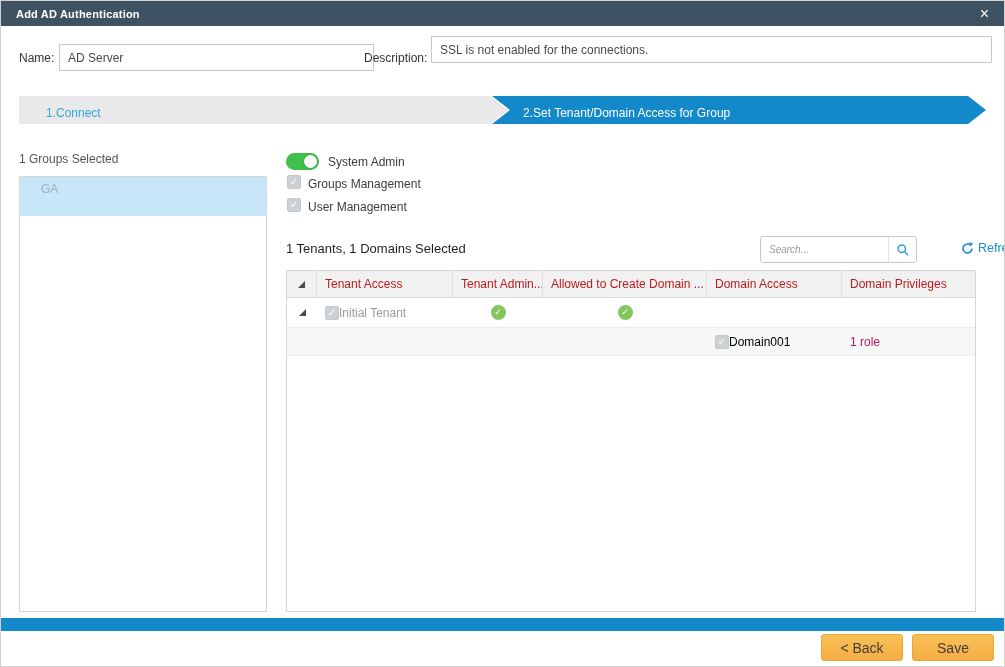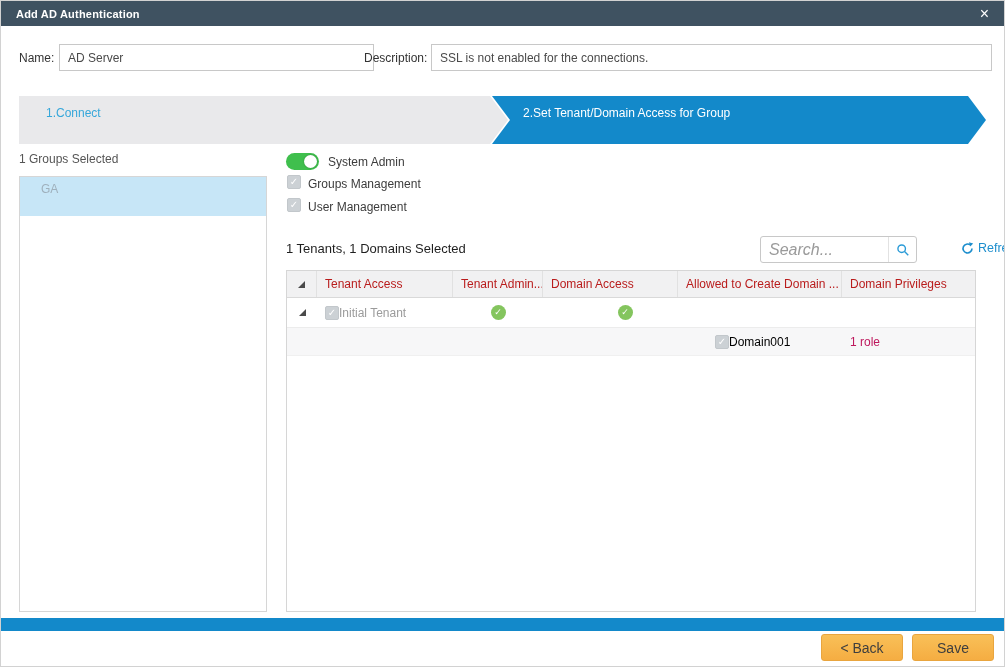--- a/index.html
+++ b/index.html
@@ -12,24 +12,24 @@
   .titlebar .title { font-size:11px; font-weight:bold; letter-spacing:.2px; }
   .titlebar .close { margin-left:auto; font-size:16px; line-height:1; cursor:pointer; font-weight:normal; }
 
   
   .lbl { position:absolute; font-size:12px; color:#333; white-space:nowrap; }
   .txt { position:absolute; border:1px solid #c8c8c8; font-size:12px; color:#4a4a4a; padding:0 8px; height:27px;
          outline:none; background:#fff; font-family:inherit; }
   .lbl-name { left:18px; top:50px; }
   .input-name { left:58px; top:43px; width:315px; }
   .lbl-desc { left:363px; top:50px; }
-  .input-desc { left:430px; top:43px; width:561px; }
-
-  
-  .step { position:absolute; top:95px; height:48px; line-height:34px; font-size:12px; white-space:nowrap; }
+  .input-desc { left:430px; top:35px; width:561px; }
+
+  
+  .step { position:absolute; top:95px; height:28px; line-height:34px; font-size:12px; white-space:nowrap; }
   .step-1 { left:18px; width:489px; background:#e9e9eb; color:#36a7da; padding-left:27px;
             clip-path:polygon(0 0, calc(100% - 18px) 0, 100% 50%, calc(100% - 18px) 100%, 0 100%); }
   .step-2 { left:491px; width:494px; background:#1389ca; color:#ffffff; padding-left:31px;
             clip-path:polygon(0 0, calc(100% - 18px) 0, 100% 50%, calc(100% - 18px) 100%, 0 100%, 18px 50%); }
 
   
   .groups-label { position:absolute; left:18px; top:151px; font-size:12px; color:#555; }
   .groups-list { position:absolute; left:18px; top:175px; width:248px; height:436px; border:1px solid #d6d6d6; background:#fff; }
   .group-item { height:39px; line-height:25px; padding-left:21px; font-size:12px; cursor:pointer; }
   .group-item.selected { background:#c7e6f7; color:#9fb0bc; }
@@ -43,21 +43,21 @@
               color:#fff; font-size:10px; line-height:12px; text-align:center; cursor:pointer; }
   .cb-sysmgmt { position:absolute; left:286px; top:174px; }
   .cb-usermgmt { position:absolute; left:286px; top:197px; }
   .lbl-sysmgmt { left:307px; top:176px; color:#3c3c3c; }
   .lbl-usermgmt { left:307px; top:199px; color:#3c3c3c; }
 
   
   .summary { position:absolute; left:285px; top:240px; font-size:13px; color:#1f1f1f; }
   .search-box { position:absolute; left:759px; top:235px; width:157px; height:27px; border:1px solid #c8c8c8;
                 border-radius:3px; display:flex; align-items:center; background:#fff; overflow:hidden; }
-  .search-input { flex:1; min-width:0; border:none; outline:none; font-size:16px; font-style:italic; color:#be185d;
+  .search-input { flex:1; min-width:0; border:none; outline:none; font-size:10px; font-style:italic; color:#be185d;
                   padding:0 8px; font-family:inherit; }
   .search-input::placeholder { color:#9a9a9a; font-style:italic; }
   .search-icon-wrap { width:28px; height:100%; display:flex; align-items:center; justify-content:center;
                       border-left:1px solid #e2e2e2; cursor:pointer; }
   .refresh { position:absolute; left:960px; top:240px; display:flex; align-items:flex-end; gap:4px; color:#1d8ecd;
              font-size:12.5px; cursor:pointer; }
 
   
   .grid { position:absolute; left:285px; top:269px; width:690px; height:342px; border:1px solid #d6d6d6; background:#fff; }
   .grid-header { display:flex; height:27px; background:#f1f1f2; border-bottom:1px solid #d9d9d9; }
@@ -152,22 +152,22 @@
     <span>Refresh</span>
   </div>
 
   <div class="grid">
     <div class="grid-header">
       <div class="cell c-expand">
         <span class="tri"></span>
       </div>
       <div class="cell c-tenant">Tenant Access</div>
       <div class="cell c-admin">Tenant Admin...</div>
+      <div class="cell c-allowed">Allowed to Create Domain ...</div>
       <div class="cell c-daccess">Domain Access</div>
-      <div class="cell c-allowed">Allowed to Create Domain ...</div>
       <div class="cell c-priv">Domain Privileges</div>
     </div>
 
     <div class="grid-row row-tenant">
       <div class="cell c-expand">
         <span class="tri"></span>
       </div>
       <div class="cell c-tenant">
         <span class="checkbox">
           <span>✓</span>

